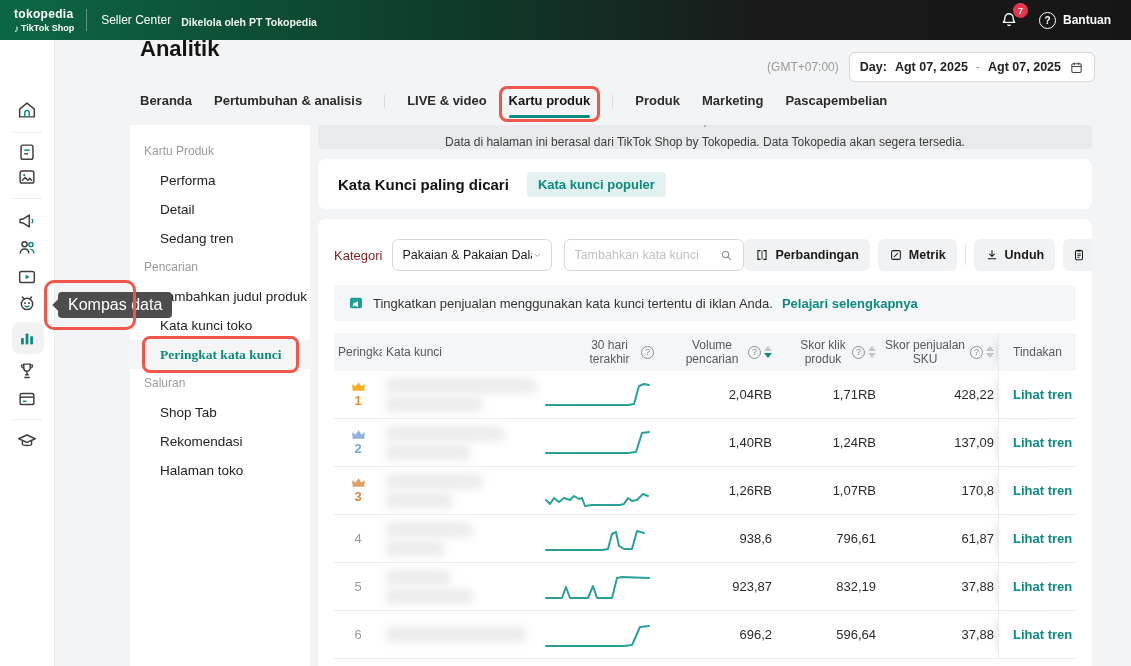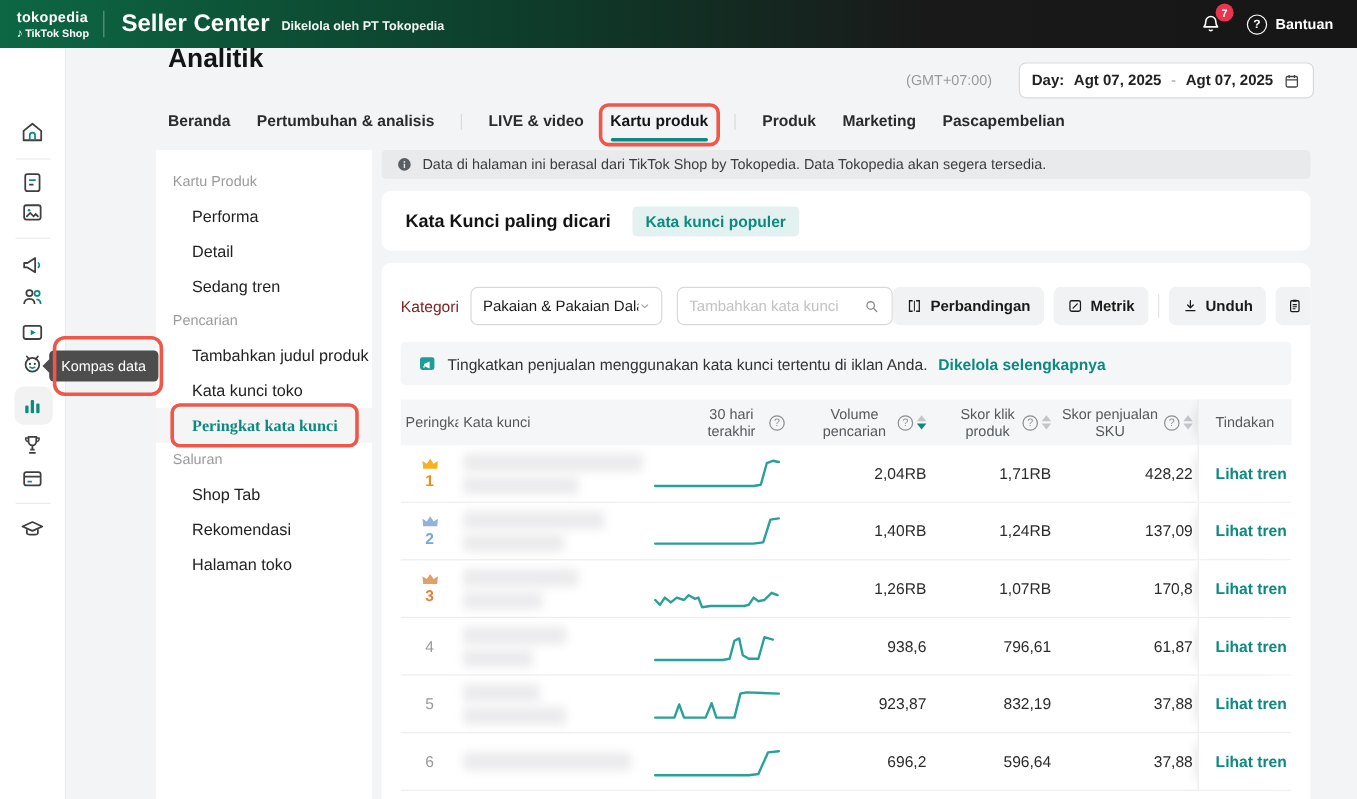--- a/index.html
+++ b/index.html
@@ -9,70 +9,70 @@
 
   
   .topbar { position:absolute; left:0; top:0; width:1131px; height:40px;
     background:linear-gradient(90deg,#0c6744 0%,#0e3b2a 40%,#191919 68%,#161616 100%);
     display:flex; align-items:center; color:#fff; z-index:30; }
   .logo-wrap { display:flex; flex-direction:column; justify-content:center; padding:0 12px 0 14px; gap:2px; }
   .logo-tokopedia { font-size:12px; font-weight:bold; letter-spacing:.3px; }
   .logo-tiktok { font-size:9px; font-weight:bold; display:flex; align-items:center; gap:2px; }
   .note-glyph { font-size:10px; }
   .tb-divider { width:1px; height:22px; background:rgba(255,255,255,.35); }
-  .seller-center { font-size:20px; font-weight:700; margin:0 10px 0 14px; }
+  .seller-center { font-size:12px; font-weight:400; margin:0 10px 0 14px; }
   .managed-by { font-size:10.5px; font-weight:600; padding-top:3px; opacity:.95; }
   .tb-right { margin-left:auto; display:flex; align-items:center; gap:20px; padding-right:20px; }
   .btn-messages { background:#242424; border:1px solid #3f3f3f; color:#fff; font-size:12px; font-weight:600;
     padding:7px 14px; border-radius:4px; cursor:pointer; font-family:inherit; }
   .bell-wrap { position:relative; width:20px; height:20px; cursor:pointer; }
   .badge { position:absolute; top:-7px; right:-9px; min-width:15px; height:15px; border-radius:8px;
     background:#e8364f; color:#fff; font-size:9px; font-weight:700; display:flex; align-items:center; justify-content:center; padding:0 3px; }
   .help-wrap { display:flex; align-items:center; gap:7px; cursor:pointer; }
   .help-circle { width:17px; height:17px; border:1.6px solid #fff; border-radius:50%; display:flex; align-items:center; justify-content:center; font-size:10px; font-weight:700; }
   .help-label { font-size:12px; font-weight:600; }
 
   
   .rail { position:absolute; left:0; top:40px; width:55px; bottom:0; background:#fff; border-right:1px solid #ebebeb; z-index:20; }
   .rail-icon { position:absolute; left:50%; transform:translateX(-50%); width:22px; height:22px; color:#3f3f3f; cursor:pointer; }
   .rail-div { position:absolute; left:13px; width:29px; height:1px; background:#ececec; }
   .rail-active-bg { position:absolute; left:12px; top:282px; width:32px; height:32px; background:#f2f2f2; border-radius:8px; }
   .rail-icon.active { color:#0d8a80; }
 
   
   .page-title { position:absolute; left:140px; top:36px; font-size:22px; font-weight:800; color:#141414; }
-  .header-right { position:absolute; top:52px; right:36px; display:flex; align-items:center; gap:22px; }
+  .header-right { position:absolute; top:52px; right:36px; display:flex; align-items:center; gap:10px; }
   .gmt { font-size:12px; color:#9a9a9a; }
   .datebox { height:30px; background:#fff; border:1px solid #d9d9d9; border-radius:6px; display:flex; align-items:center; gap:8px; padding:0 10px; cursor:pointer; }
   .datebox span { font-size:12.5px; font-weight:600; color:#222; }
   .datebox .sep { color:#999; font-weight:400; }
 
   .tabs { position:absolute; left:140px; top:93px; display:flex; align-items:center; gap:22px; font-size:13px; font-weight:700; color:#2b2b2b; z-index:5; }
   .tab { position:relative; cursor:pointer; padding-bottom:2px; white-space:nowrap; }
   .tab.active { color:#141414; }
   .tab .underline { position:absolute; left:0; right:0; bottom:-8px; height:3px; background:#0d8a80; border-radius:2px; }
   .tab-sep { width:1px; height:13px; background:#d9d9d9; }
   .ring-tab { position:absolute; inset:-7px -10px -12px -10px; border:3px solid #f0564a; border-radius:8px; pointer-events:none; }
 
   
   .subnav { position:absolute; left:130px; top:125px; width:180px; bottom:0; background:#fff; z-index:4; padding-top:12px; }
   .sn-label { height:29px; line-height:29px; padding-left:14px; font-size:12px; color:#9b9b9b; }
   .sn-item { position:relative; height:29px; line-height:29px; padding-left:30px; font-size:13.5px; color:#222; cursor:pointer; }
   .sn-item.active { background:#f5f5f5; color:#0d8a80; font-weight:700;font-family:Liberation Serif, serif; }
   .ring-menu { position:absolute; inset:-4px 11px -4px 12px; border:3px solid #f0564a; border-radius:8px; pointer-events:none; }
 
   
-  .tooltip { position:absolute; left:41px; top:292px; height:26px; background:#4d4d4d; color:#fff; font-size:12px;
+  .tooltip { position:absolute; left:58px; top:292px; height:26px; background:#4d4d4d; color:#fff; font-size:16px;
     display:flex; align-items:center; padding:0 10px; border-radius:4px; z-index:25; white-space:nowrap; }
   .tooltip::before { content:""; position:absolute; left:-4px; top:9px; width:8px; height:8px; background:#4d4d4d; transform:rotate(45deg); }
   .ring-tooltip { position:absolute; left:44px; top:280px; width:92px; height:50px; border:3px solid #f0564a; border-radius:10px; z-index:26; pointer-events:none; }
 
   
   .notice { position:absolute; left:318px; top:125px; width:774px; height:24px; background:#e8eaec; border-radius:4px;
-    display:flex; align-items:center; gap:8px; padding:0 12px; font-size:12px; color:#3c3c3c; }
+    display:flex; align-items:center; gap:8px; padding:0 12px; font-size:12px; color:#3c3c3c;flex-direction:column; }
   .card1 { position:absolute; left:318px; top:159px; width:774px; height:50px; background:#fff; border-radius:8px;
     display:flex; align-items:center; padding:0 20px; }
   .card1-title { font-size:15px; font-weight:700; color:#141414; }
   .badge-pop { margin-left:18px; background:#e3f2f0; color:#0d8a80; font-size:13px; font-weight:600; padding:5px 11px; border-radius:4px; cursor:pointer; }
 
   .card2 { position:absolute; left:318px; top:219px; width:774px; height:447px; background:#fff; border-radius:8px 8px 0 0; padding:0 16px; overflow:hidden; }
 
   .filter-row { margin-top:20px; display:flex; align-items:center; height:32px; }
   .lbl-kategori { font-size:13px; color:#7f1d1d; margin-right:10px; }
   .select { width:160px; height:32px; border:1px solid #d9d9d9; border-radius:6px; display:flex; align-items:center; padding:0 9px; cursor:pointer; background:#fff; }
@@ -321,21 +321,21 @@
     </div>
   </div>
 
   <div class="promo">
     <svg width="16" height="16" viewBox="0 0 24 24">
         <rect x="3" y="4" width="18" height="16" rx="3" fill="#1d9e94"></rect>
         <path d="M8 15v-2.5l7-3v8.5l-7-3Z" fill="#fff"></path>
         <path d="M8 15v2.2" stroke="#fff" stroke-width="1.6"></path>
       </svg>
     <span>Tingkatkan penjualan menggunakan kata kunci tertentu di iklan Anda.</span>
-    <span class="promo-link">Dikelola selengkapnya</span>
+    <span class="promo-link">Pelajari selengkapnya</span>
   </div>
 
   <div class="tgrid thead">
     <div class="hc" style="overflow:hidden;white-space:nowrap">Peringkat</div>
     <div class="hc">Kata kunci</div>
     <div class="hc hc-right">
       <span class="wrap" style="width:55px">30 hari terakhir</span>
       <span class="hicons">
           <span class="qmark">?</span>
         </span>

